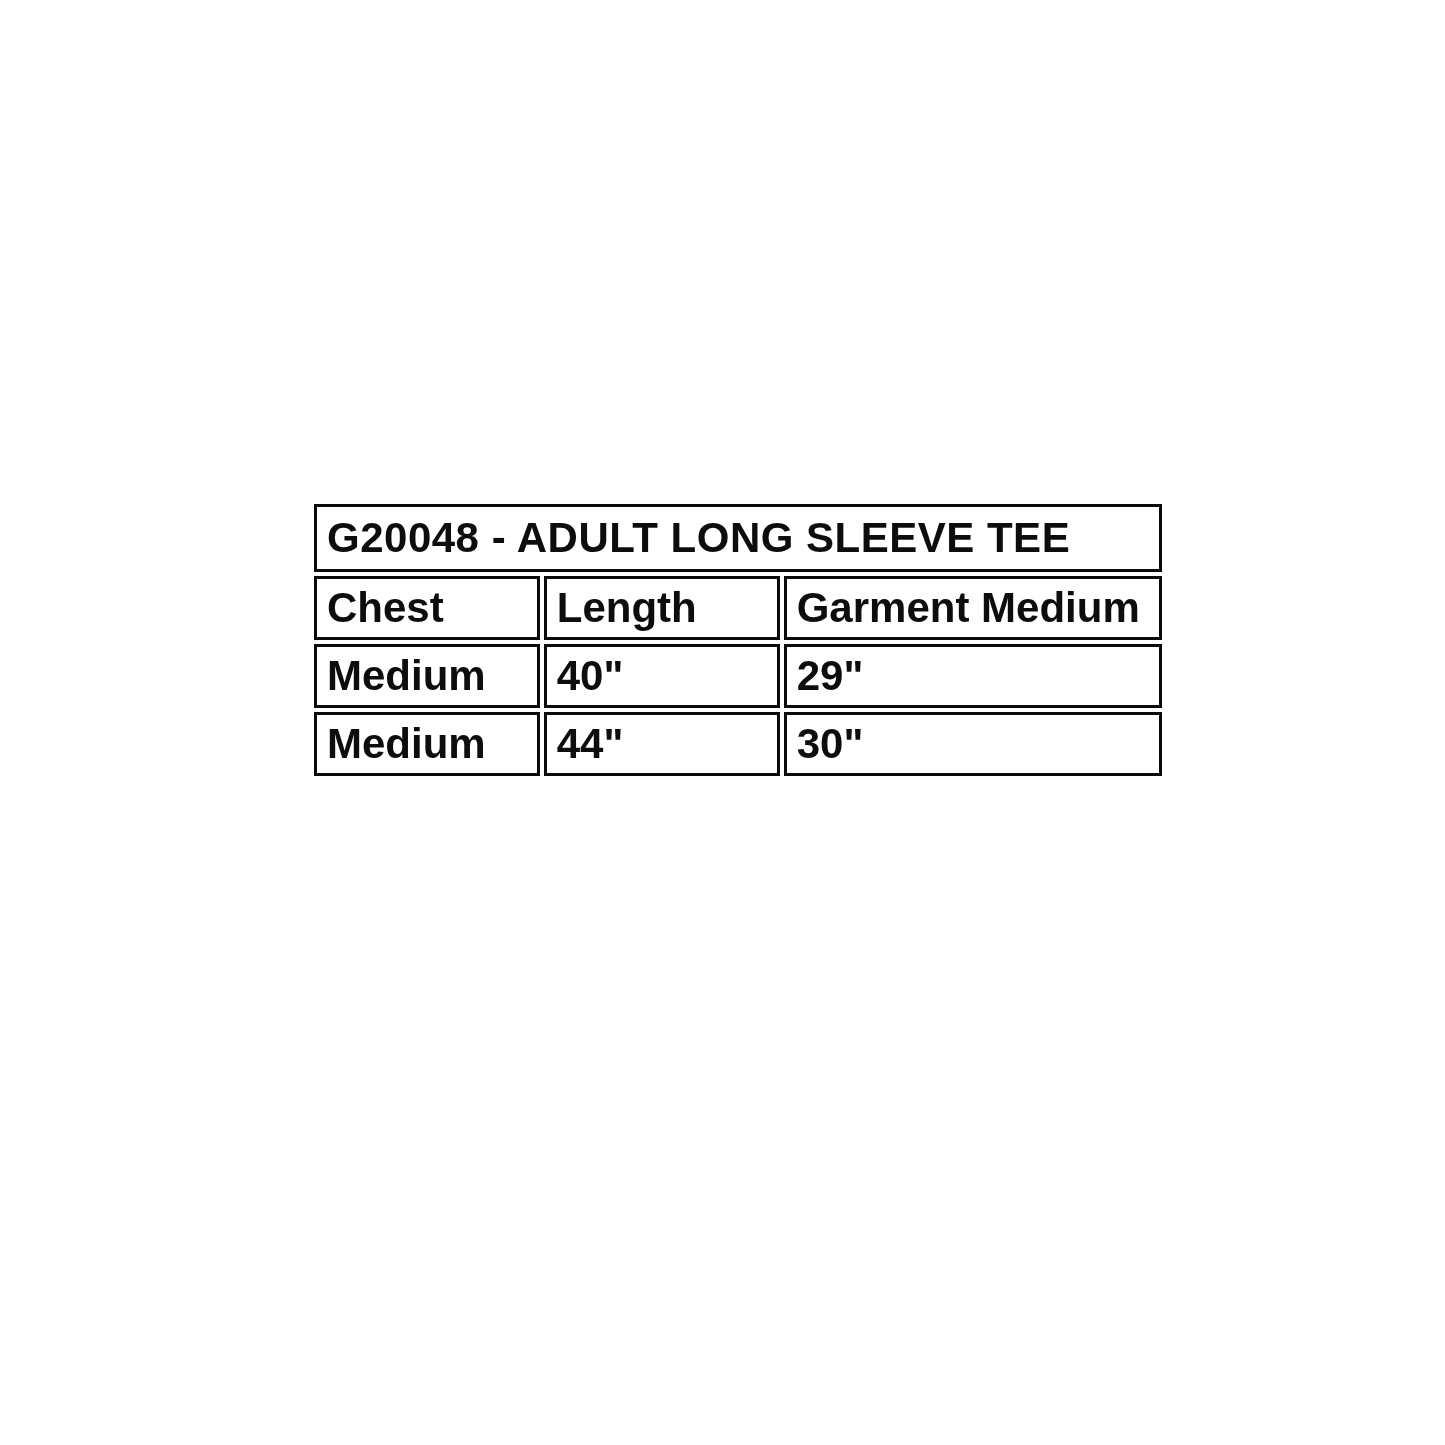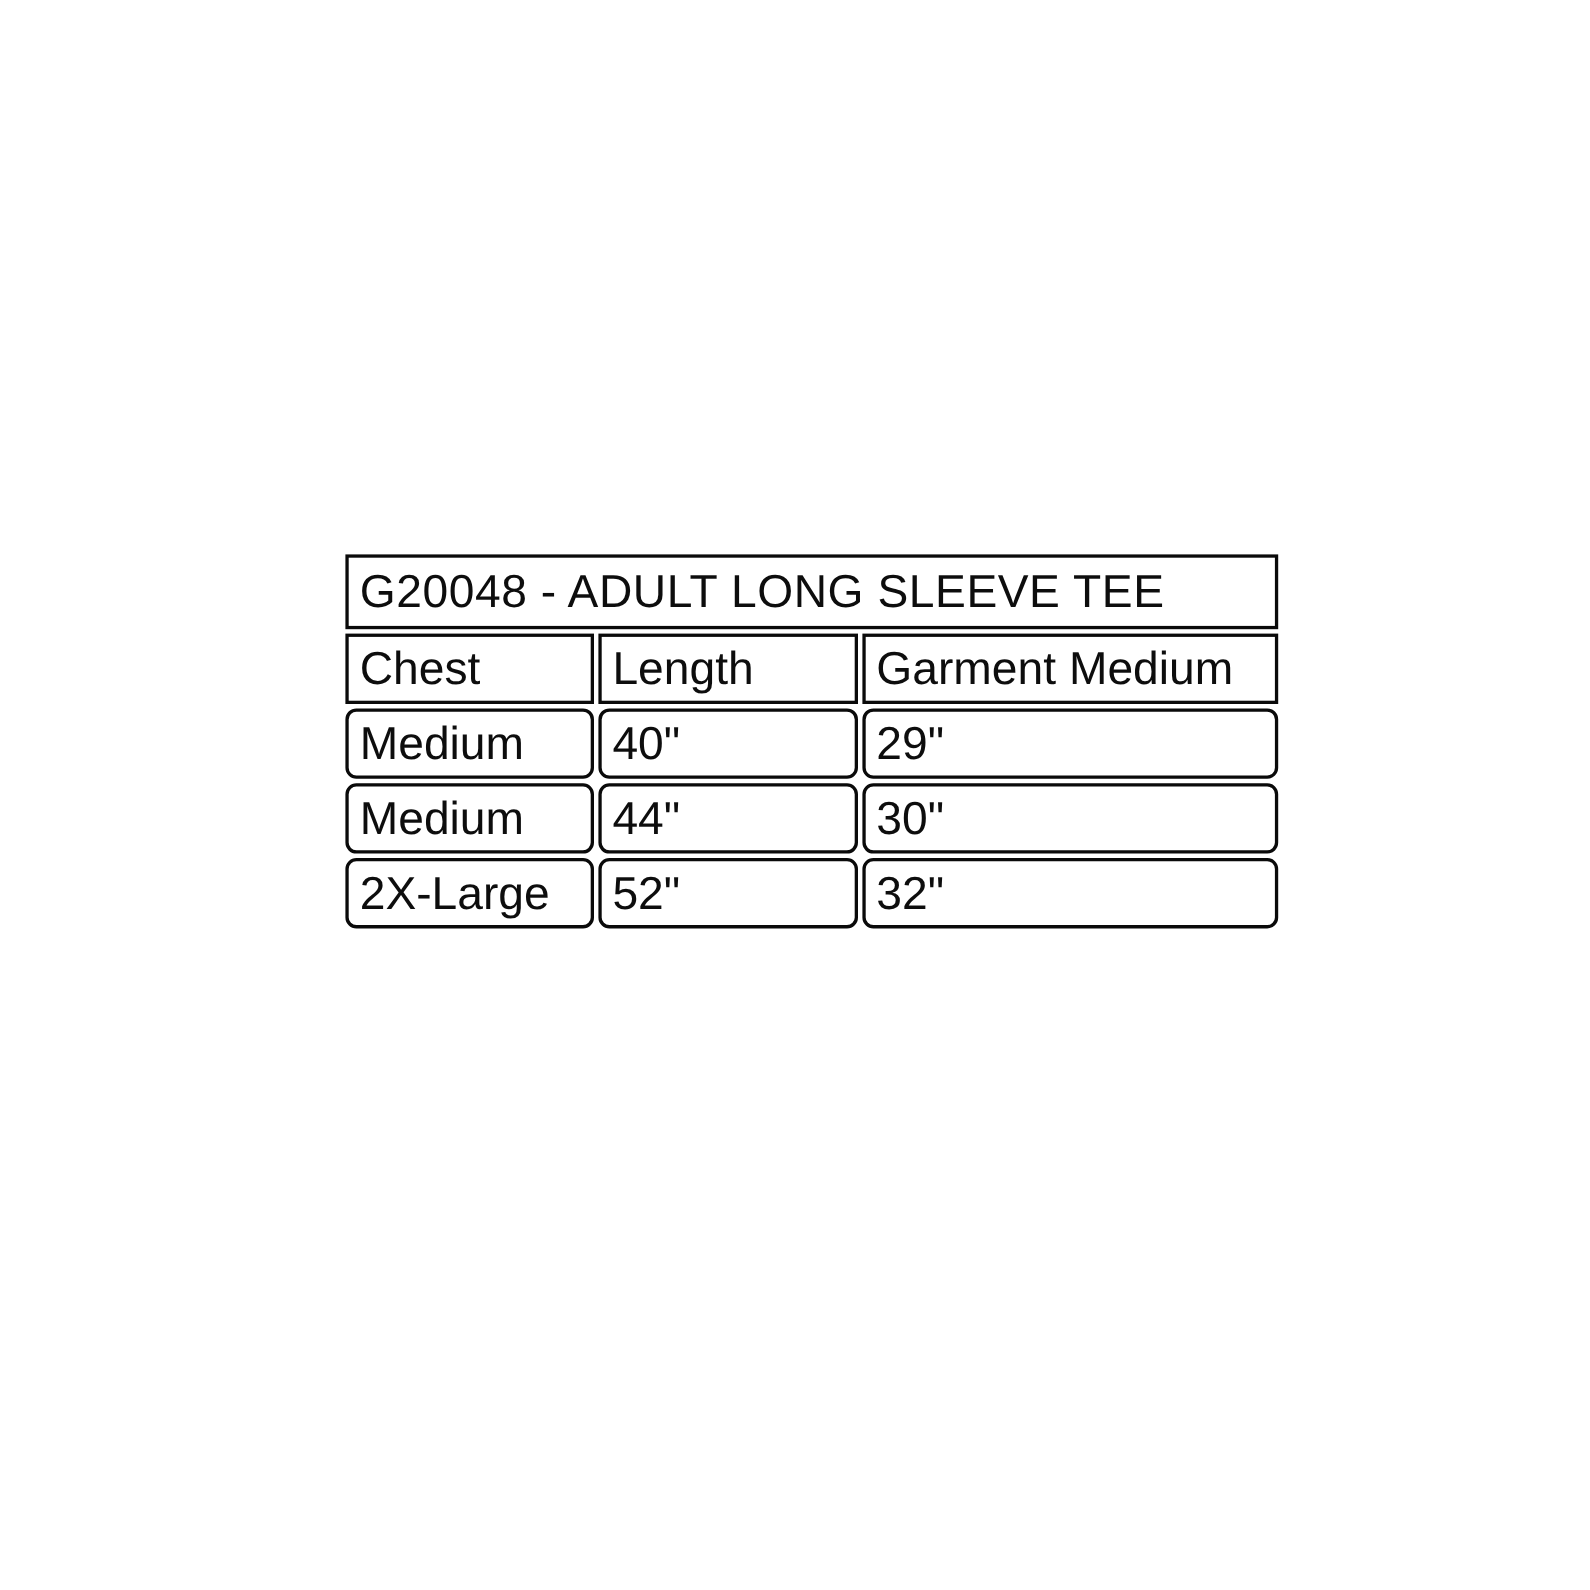--- a/index.html
+++ b/index.html
@@ -23,38 +23,38 @@
   table.size-chart {
     border-collapse: separate;
     border-spacing: 4px;
     table-layout: fixed;
     width: 100%;
     background: #ffffff;
   }
   table.size-chart td, table.size-chart th {
     border: 3px solid #0a0a0a;
     background: #ffffff;
-    font-weight: normal;
+    font-weight: bold;
     font-size: 42px;
     line-height: 1;
     padding: 0 0 0 10px;
     text-align: left;
     vertical-align: middle;
     white-space: nowrap;
     overflow: hidden;
   }
   td.title-cell {
     text-align: center;
     font-size: 40px;
     height: 62px;
     padding: 0;
     letter-spacing: 0.5px;
   }
   tr.hdr-row th { height: 58px; }
-  tr.data-row td { height: 58px; border-radius: 10px; }
+  tr.data-row td { height: 58px; }
   col.c-size   { width: 222px; }
   col.c-chest  { width: 232px; }
   col.c-length { width: 372px; }
 </style>
 </head>
 <body>
 
 <div class="size-chart-wrap">
   <table class="size-chart">
     <colgroup>
@@ -74,20 +74,15 @@
       <tr class="data-row">
         <td>Medium</td>
         <td>40"</td>
         <td>29"</td>
       </tr>
       <tr class="data-row">
         <td>Medium</td>
         <td>44"</td>
         <td>30"</td>
       </tr>
-      <tr class="data-row">
-        <td>2X-Large</td>
-        <td>52"</td>
-        <td>32"</td>
-      </tr>
     </tbody>
   </table>
 </div>
 
 </body></html>

